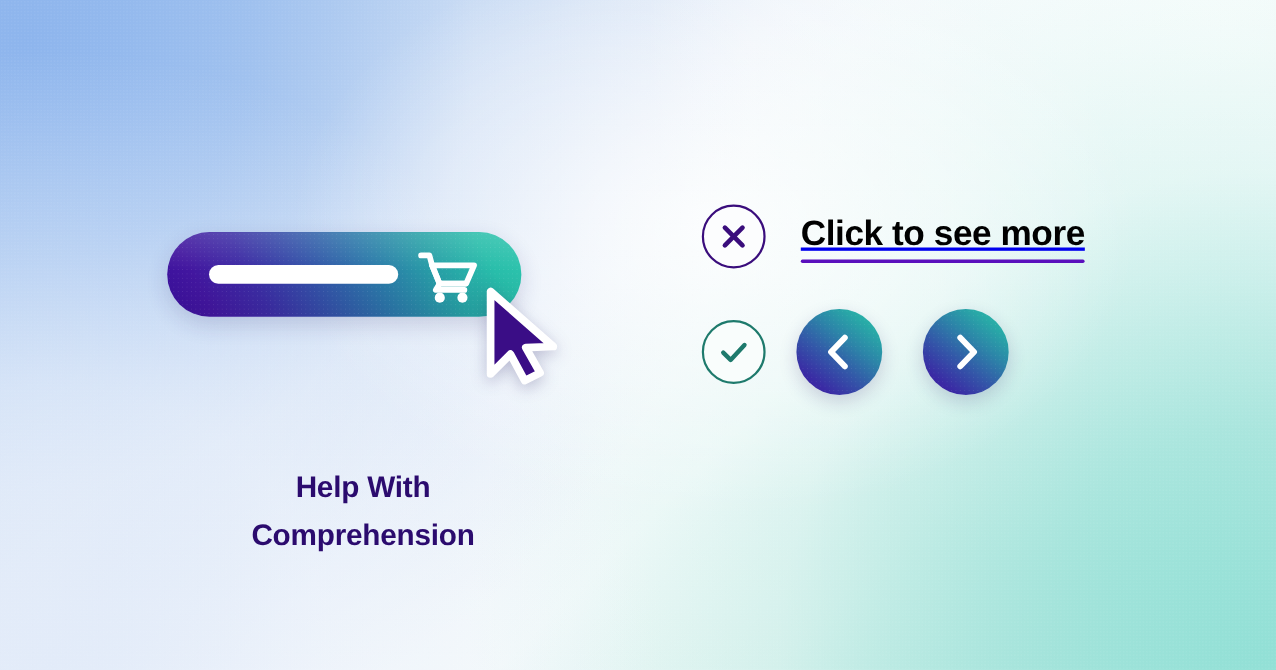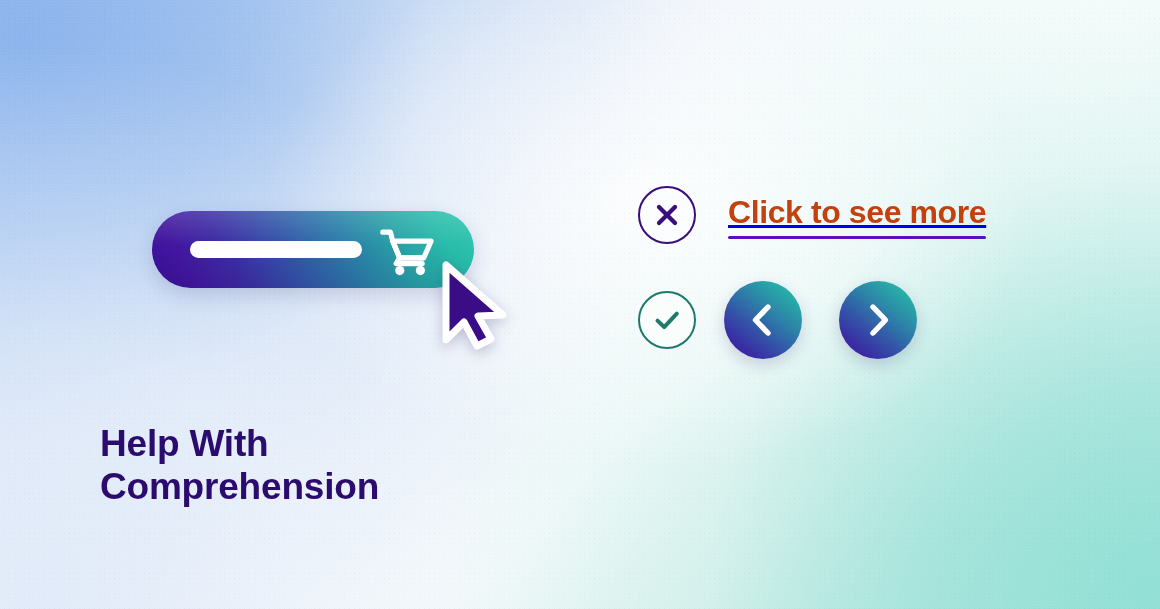--- a/index.html
+++ b/index.html
@@ -149,23 +149,24 @@
     position: absolute;
     left: 437px;
     top: 260px;
     width: 82px;
     height: 92px;
     filter: drop-shadow(0 4px 7px rgba(40,30,100,0.25));
   }
 
   .caption {
     position: absolute;
+    text-align: center;
     color: #2b0b6e;
     font-weight: bold;
-    font-size: 37px;
+    font-size: 27px;
     line-height: 43px;
     letter-spacing: -0.2px;
     white-space: pre-line;
   }
   .caption-left {
     left: 100px;
     top: 422px;
     width: 460px;
   }
 
@@ -230,21 +231,21 @@
   .btn-prev { left: 144px; top: 281px; }
   .btn-next { left: 259px; top: 281px; }
 
   .link-wrap {
     position: absolute;
     left: 148px;
     top: 193px;
   }
   .link-text {
     display: block;
-    color: #c2410c;
+    color: #000000;
     font-weight: bold;
     font-size: 32px;
     line-height: 38px;
     letter-spacing: -0.4px;
     white-space: nowrap;
   }
   .link-underline {
     display: block;
     margin-top: 5px;
     height: 3px;

